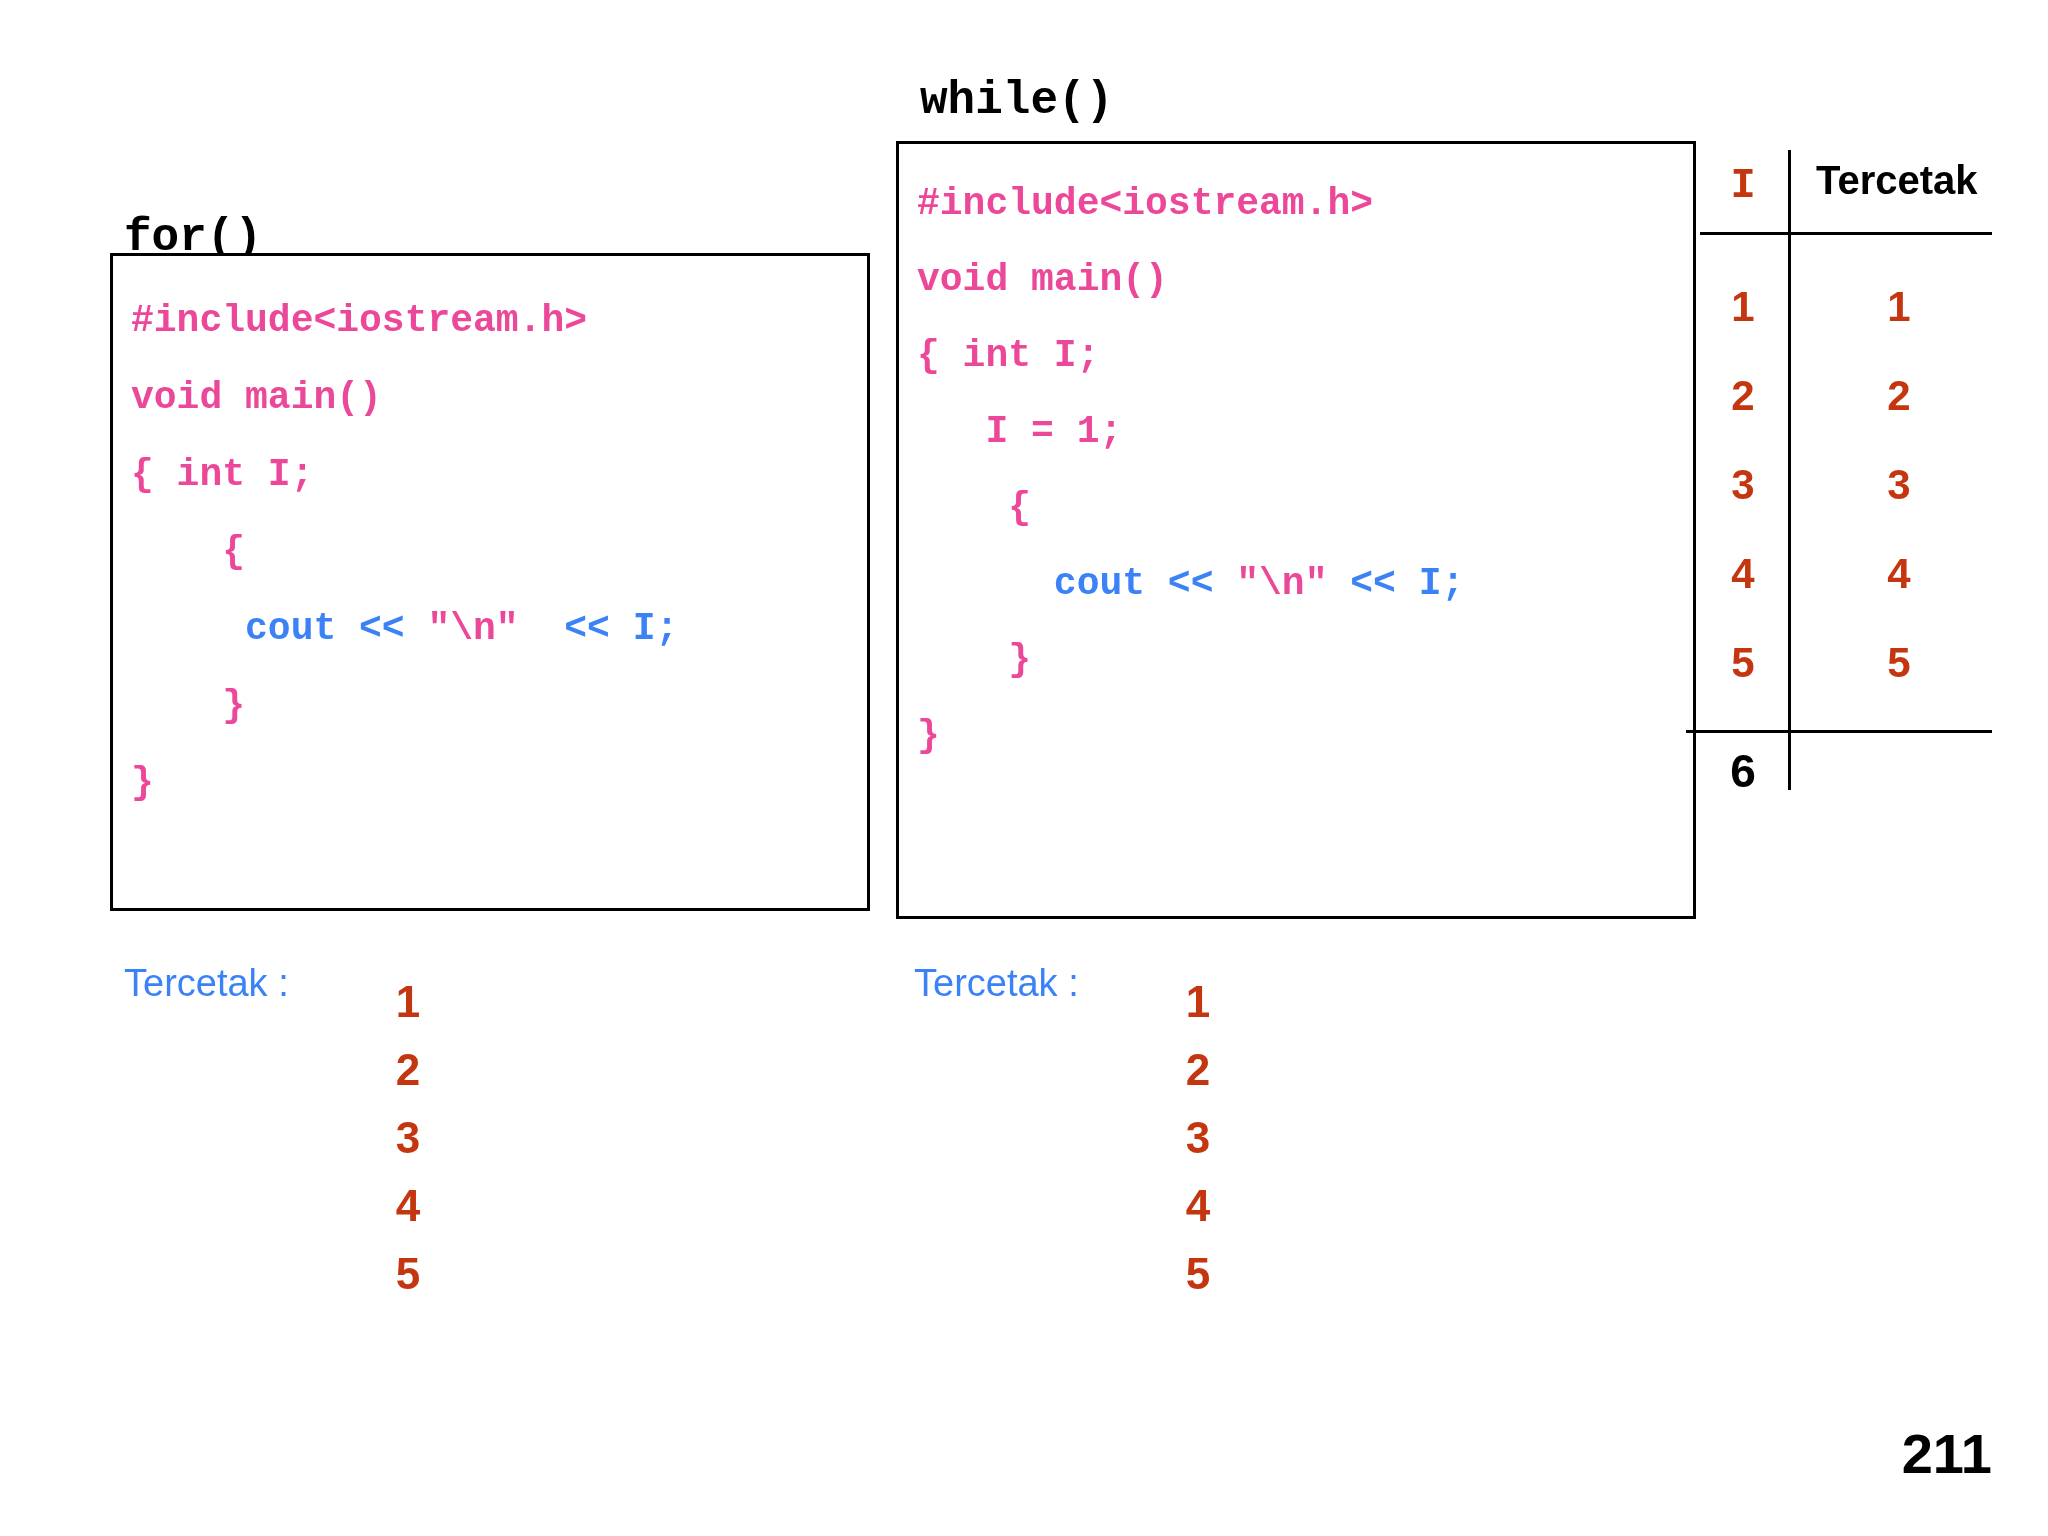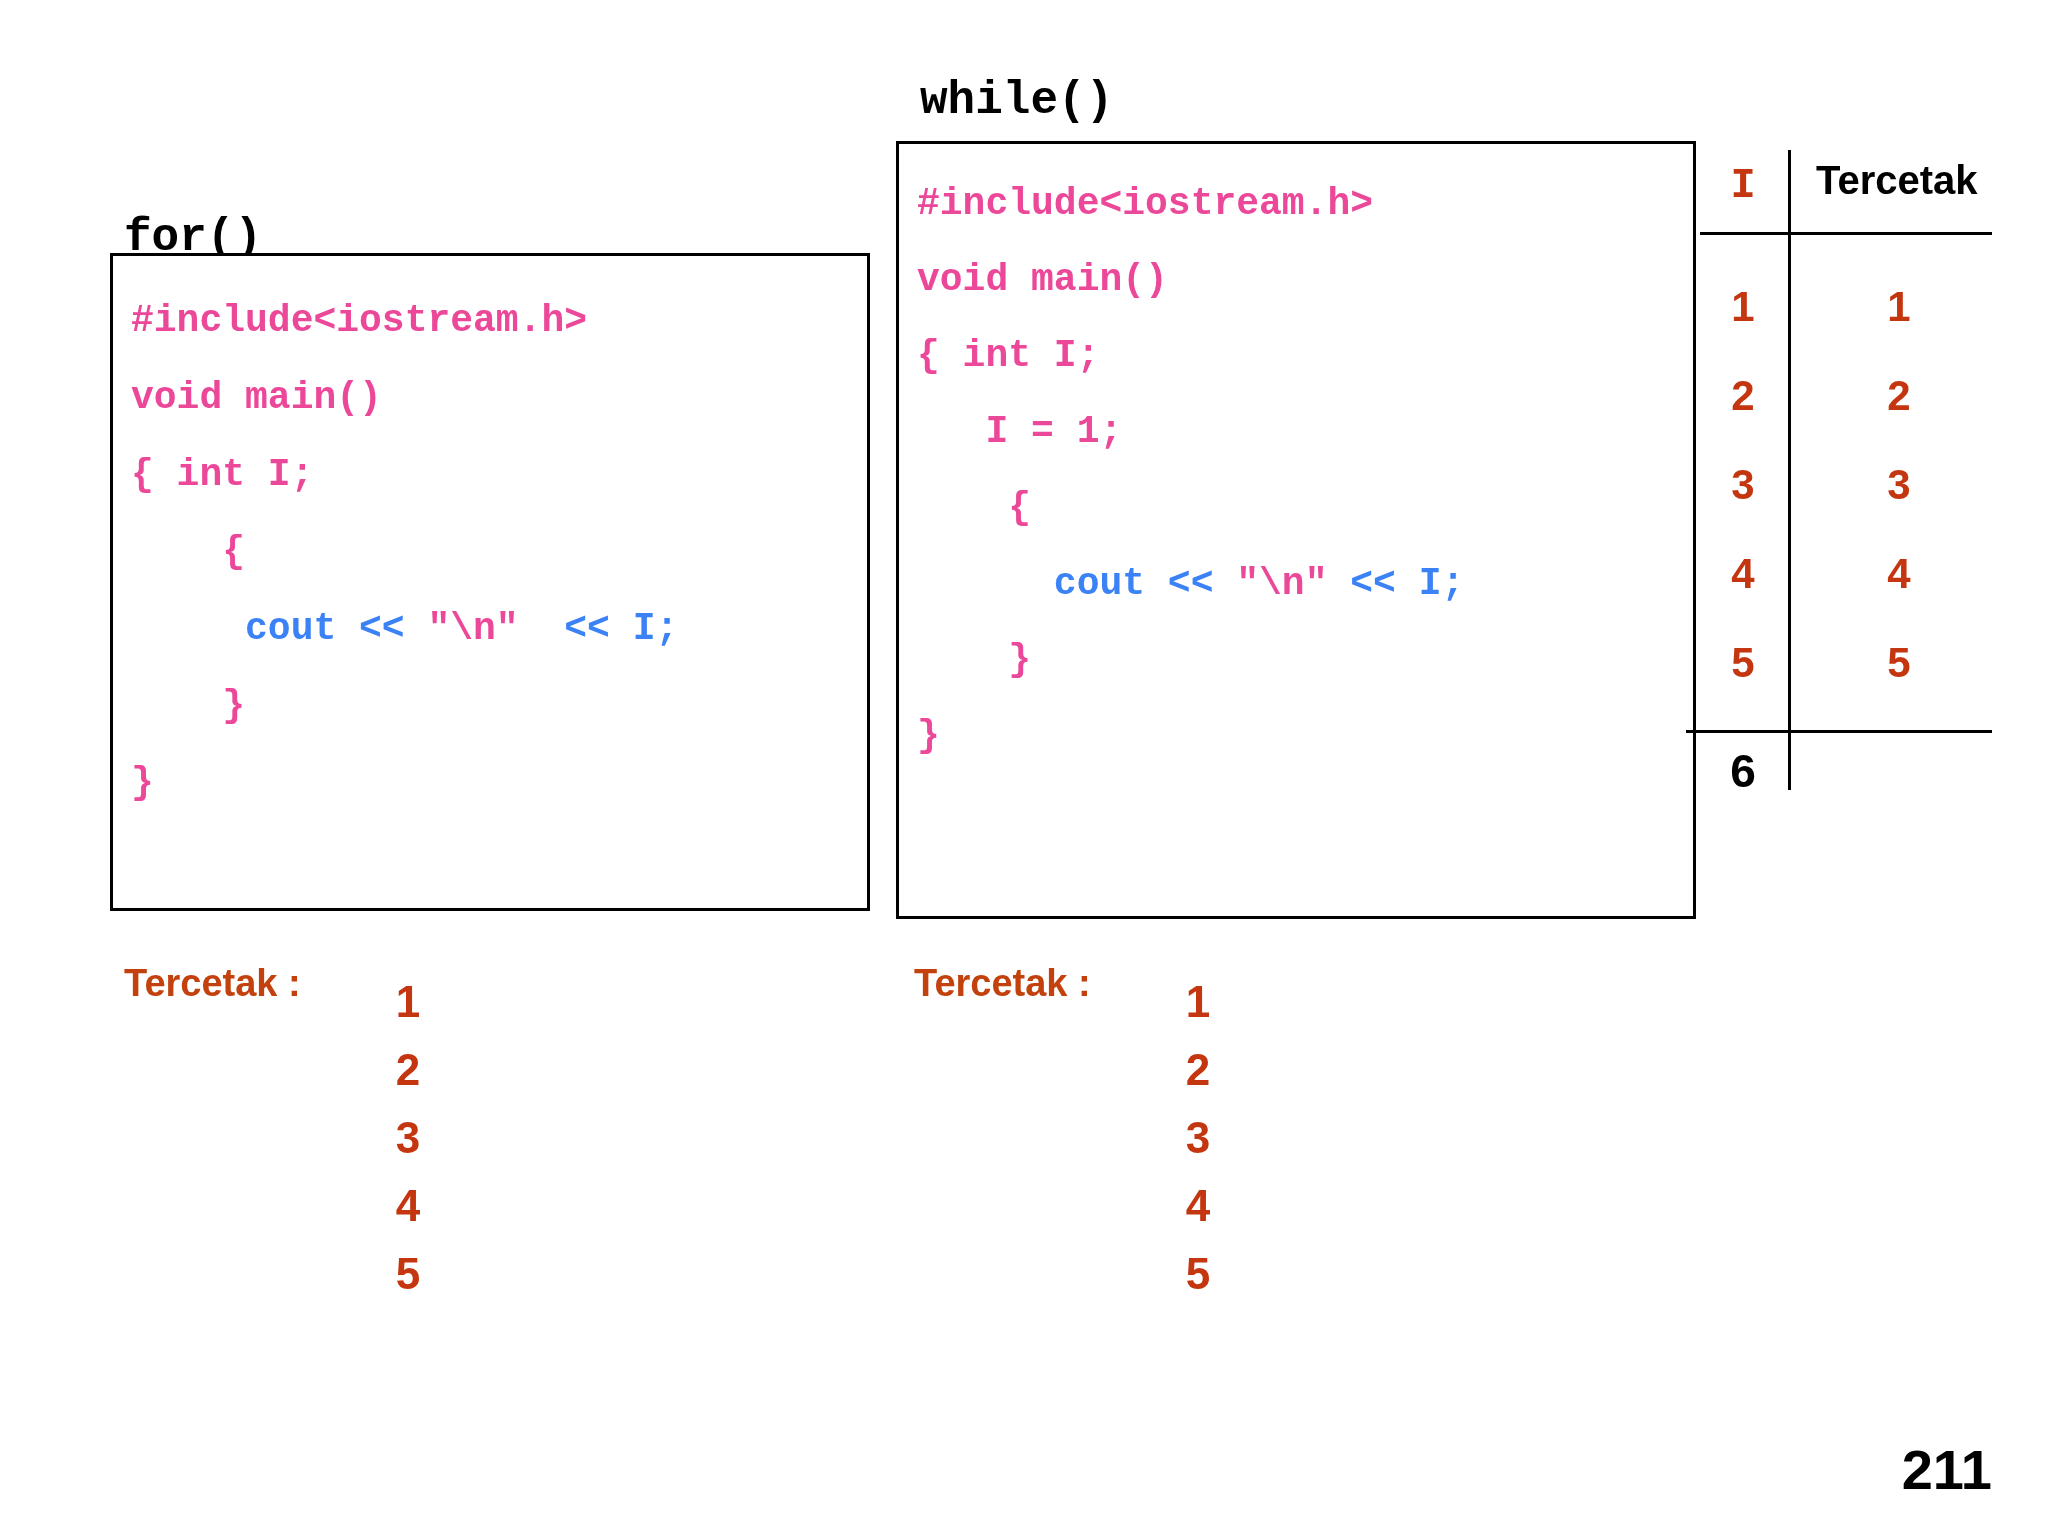--- a/index.html
+++ b/index.html
@@ -56,22 +56,22 @@
     color: #000000;
   }
 
   .red { color: #3b82f6; }
   .blk { color: #ec4899; }
 
   
   .out-block { position: absolute; }
   .out-label {
     font-family: "Liberation Sans", sans-serif;
-    font-weight: bold;
-    color: #c2410c;
+    font-weight: normal;
+    color: #3b82f6;
     white-space: pre;
   }
   .out-values {
     position: absolute;
     font-family: "Liberation Sans", sans-serif;
     font-weight: bold;
     color: #C4360F;
     text-align: center;
   }
   .out-values div { line-height: 1; }
@@ -211,15 +211,15 @@
         <div style="line-height: 89px;">3</div>
         <div style="line-height: 89px;">4</div>
         <div style="line-height: 89px;">5</div>
       </div>
 
     <div class="trace-hrule" style="left:-14px; top:580px; width:306px;"></div>
 
     <div class="trace-final" style="left:0px; top:594px; width:86px; font-size:46px;">6</div>
   </div>
 
-  <div class="page-number" style="right:56px; bottom:34px; font-size:56px;margin-left:33px;">211</div>
+  <div class="page-number" style="right:56px; bottom:50px; font-size:56px;margin-left:33px;">211</div>
 
 </div>
 
 </body></html>

